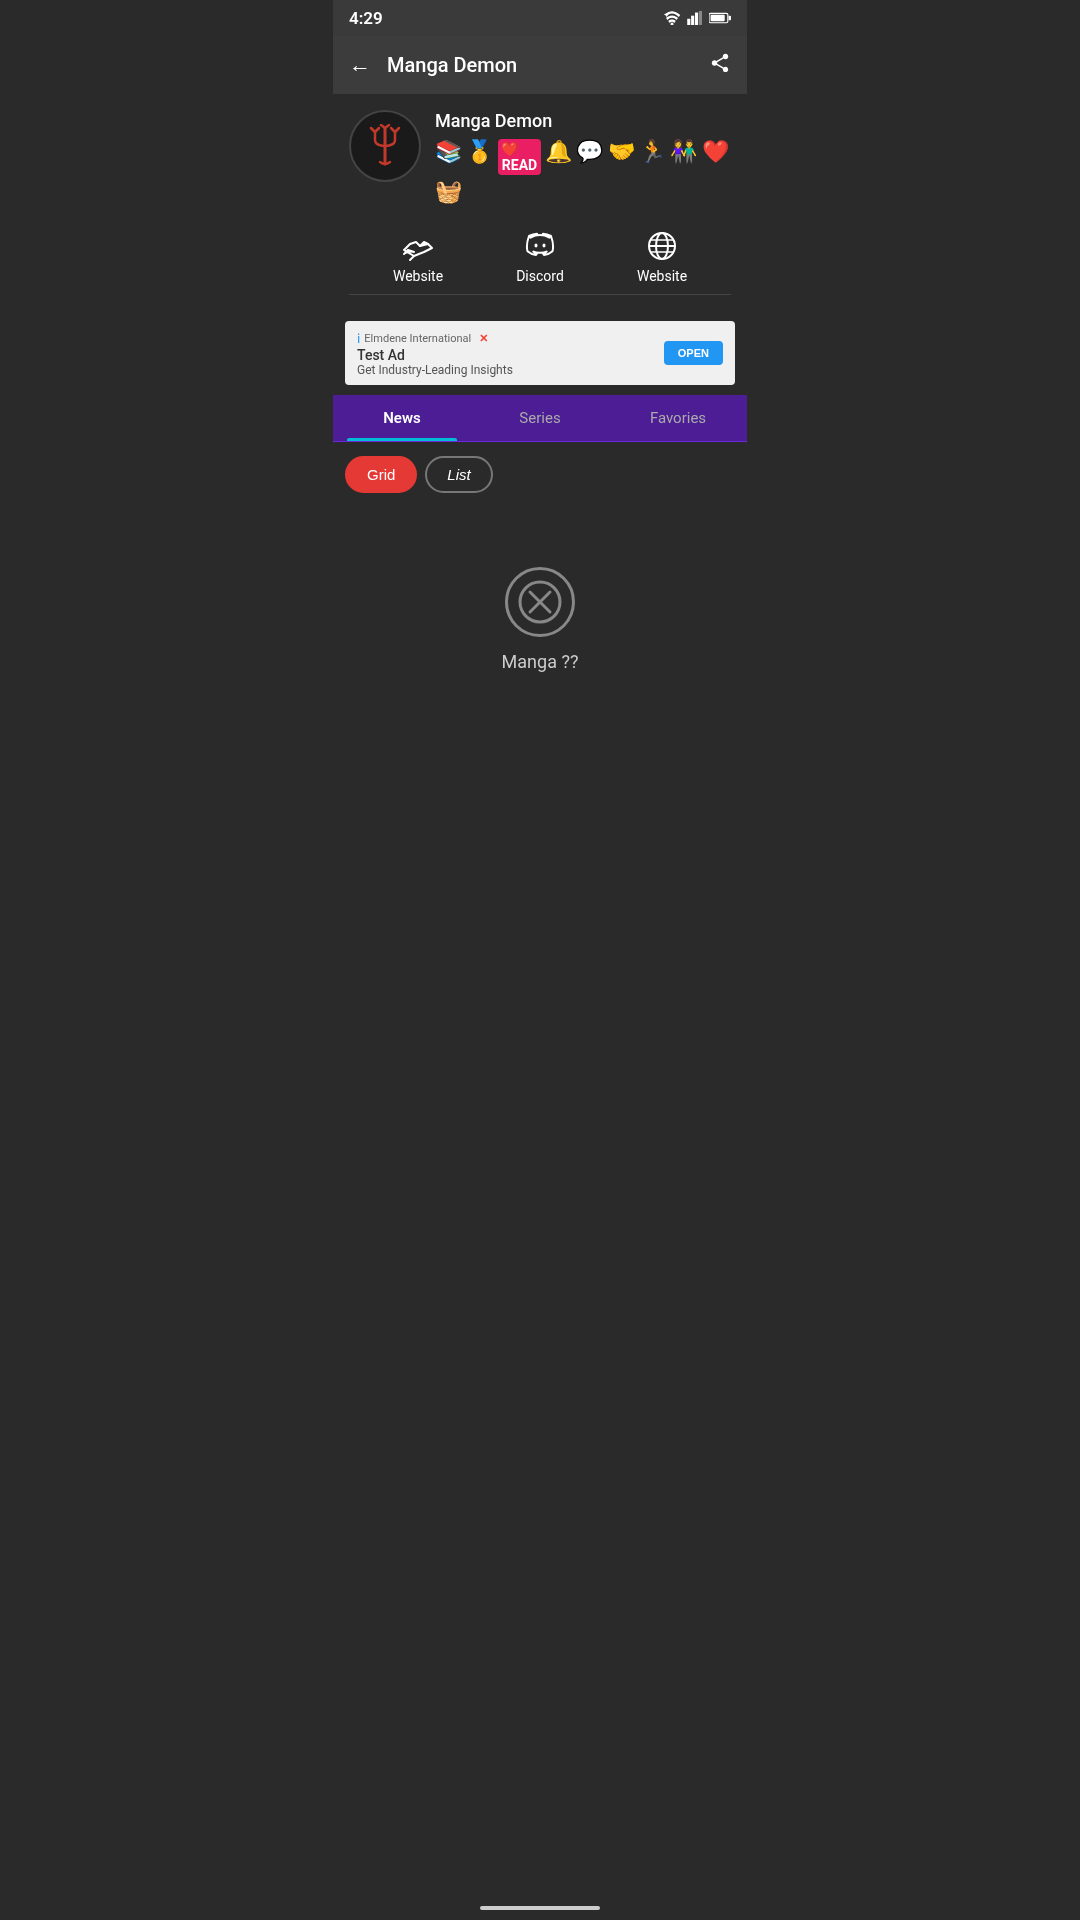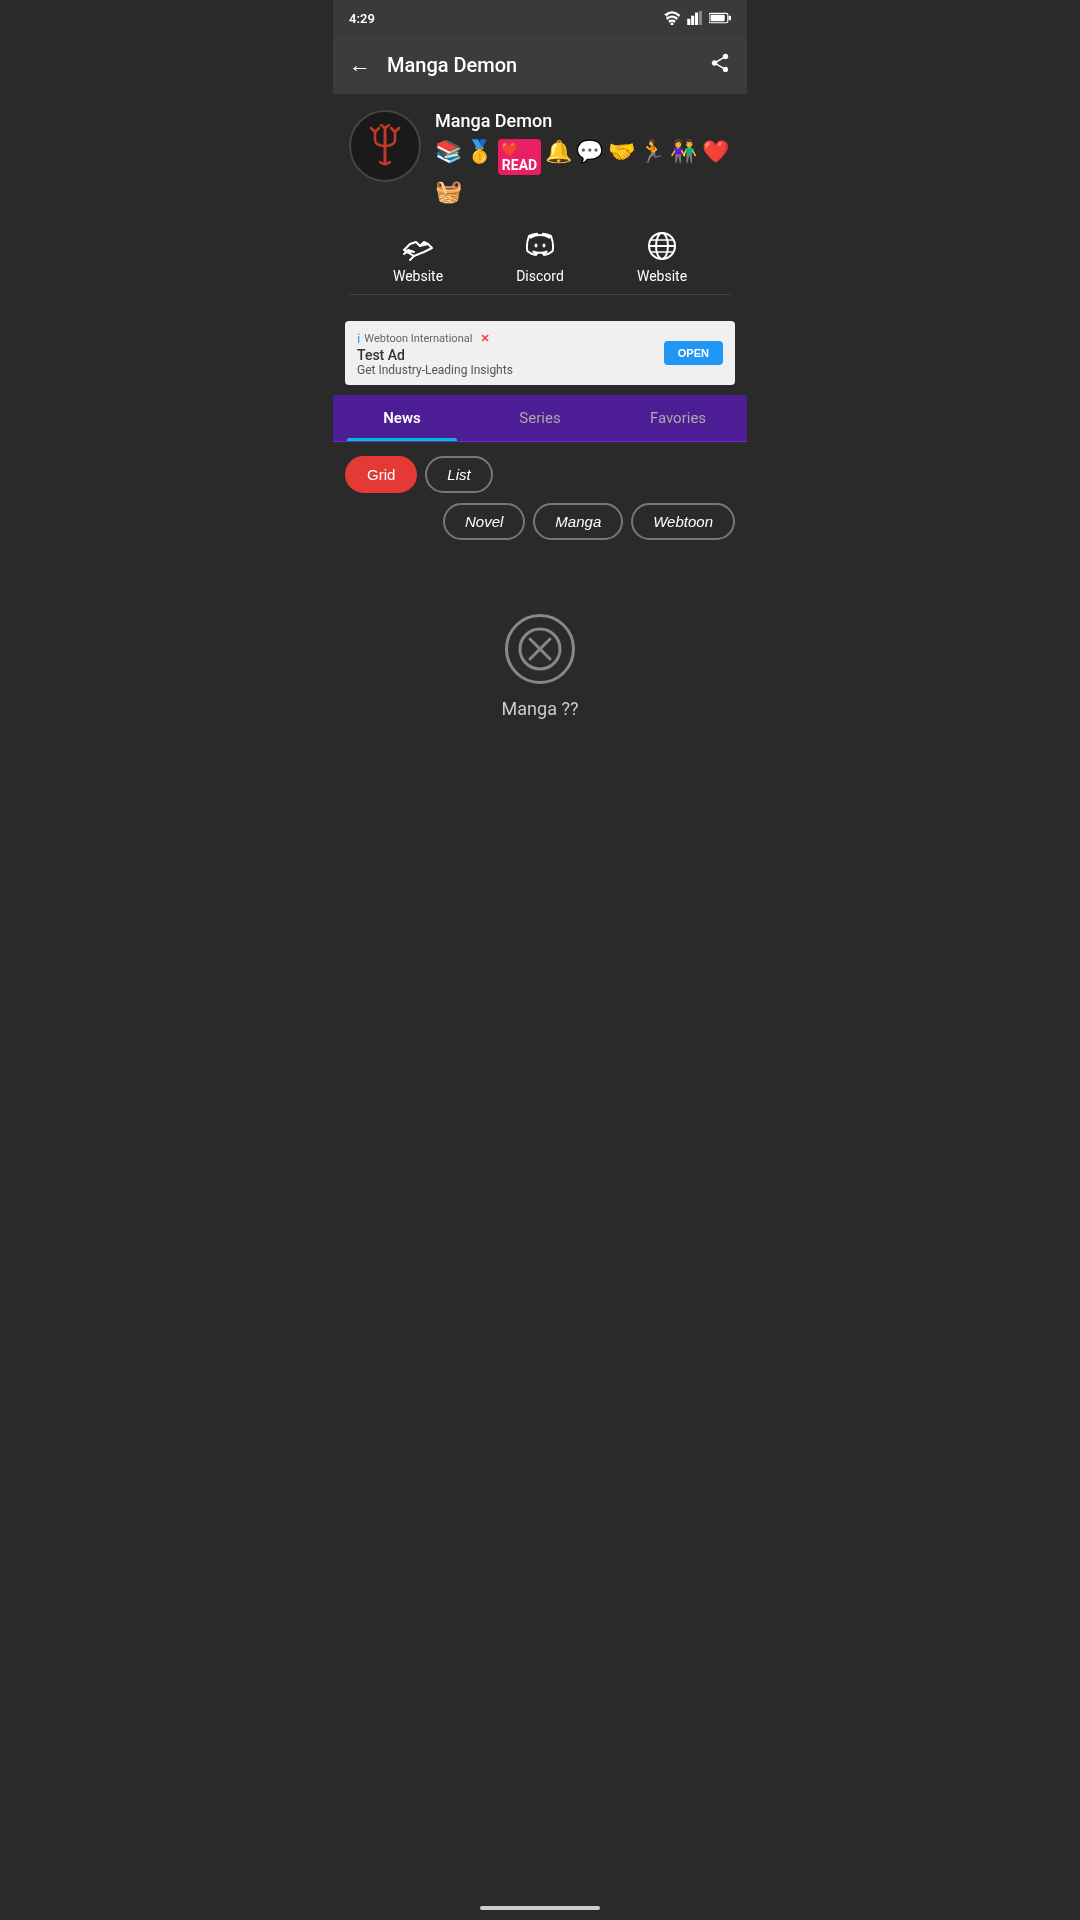--- a/index.html
+++ b/index.html
@@ -19,21 +19,21 @@
     
     .status-bar {
       background: #3a3a3a;
       display: flex;
       justify-content: space-between;
       align-items: center;
       padding: 8px 16px;
       height: 36px;
     }
     .status-time {
-      font-size: 13px;
+      font-size: 17px;
       font-weight: 600;
       color: #fff;
     }
     .status-icons {
       display: flex;
       gap: 6px;
       align-items: center;
     }
 
     
@@ -375,21 +375,21 @@
       </svg>
       <span class="action-label">Website</span>
     </div>
   </div>
 </div>
 
 <div class="ad-banner">
   <div class="ad-info">
     <div class="ad-source">
       <span style="color:#2196f3; font-size:13px;">ℹ</span>
-      <span>Webtoon International</span>
+      <span>Elmdene International</span>
       <span style="color:#f44336; font-weight:bold; cursor:pointer; margin-left:4px;">✕</span>
     </div>
     <div class="ad-title">Test Ad</div>
     <div class="ad-subtitle">Get Industry-Leading Insights</div>
   </div>
   <button class="ad-open-btn">OPEN</button>
 </div>
 
 <div class="tabs-row">
   <div class="tab active">
@@ -400,25 +400,20 @@
   </div>
   <div class="tab">
     <span>Favories</span>
   </div>
 </div>
 
 <div class="filter-row">
   <div class="filter-left">
     <button class="pill active">Grid</button>
     <button class="pill outline">List</button>
-  </div>
-  <div class="filter-right">
-    <button class="pill outline">Novel</button>
-    <button class="pill outline">Manga</button>
-    <button class="pill outline">Webtoon</button>
   </div>
 </div>
 
 <div class="empty-state">
   <div class="empty-icon">
     <svg width="44" height="44" viewBox="0 0 44 44" fill="none">
       <circle cx="22" cy="22" r="20" stroke="#888" stroke-width="3"></circle>
       <line x1="12" y1="12" x2="32" y2="32" stroke="#888" stroke-width="3" stroke-linecap="round"></line>
       <line x1="32" y1="12" x2="12" y2="32" stroke="#888" stroke-width="3" stroke-linecap="round"></line>
     </svg>

